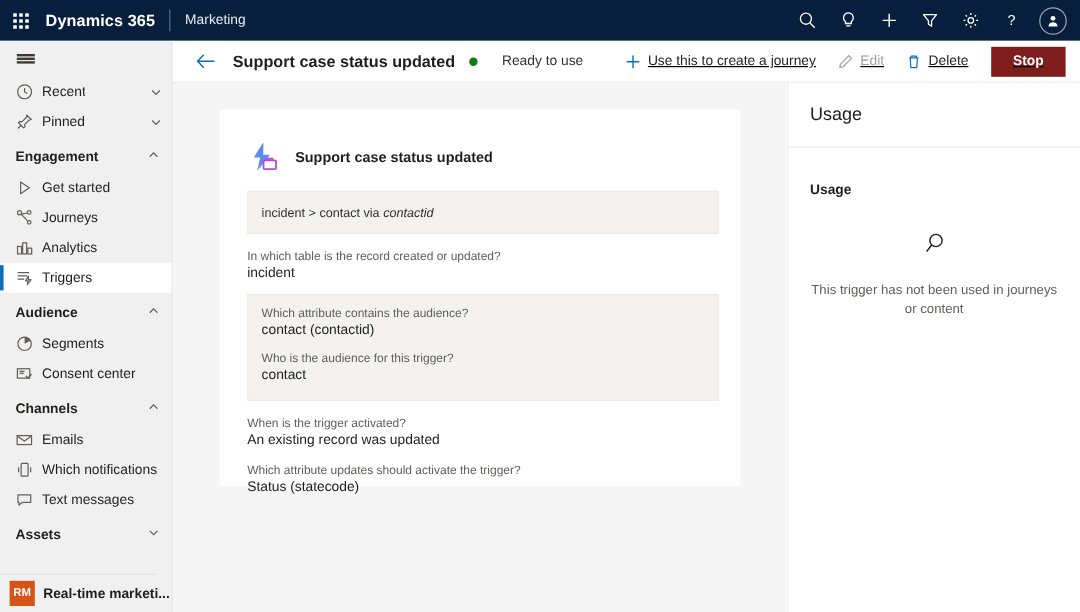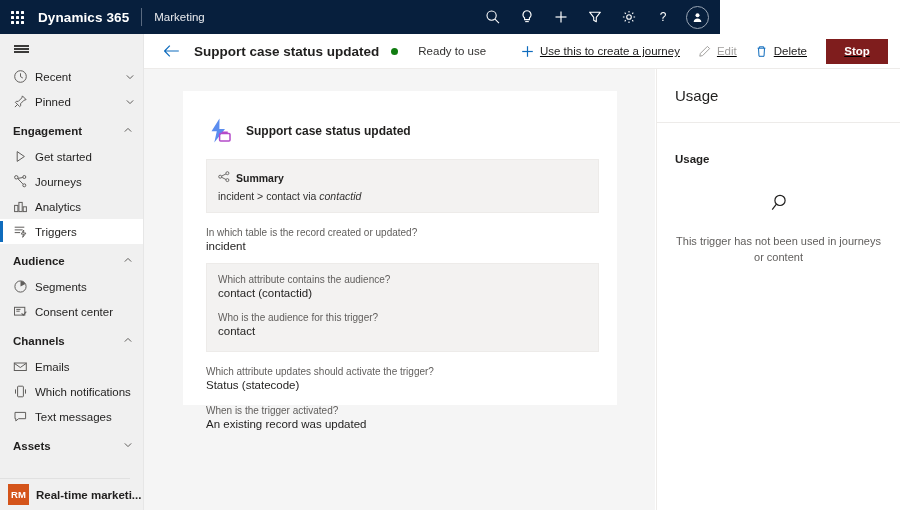--- a/index.html
+++ b/index.html
@@ -6,21 +6,21 @@
   html, body {
     width: 900px; height: 510px;
     font-family: "Liberation Sans", sans-serif;
     background: #ffffff;
     overflow: hidden;
   }
   body { position: relative; }
 
   
   .topnav {
-    position: absolute; left: 0; top: 0; width: 720px; height: 34px;
+    position: absolute; left: 0; top: 0; width: 900px; height: 34px;
     background: #071f3d;
     display: flex; align-items: center;
     color: #ffffff;
   }
   .waffle {
     width: 34px; height: 34px; display: flex; align-items: center; justify-content: center;
     cursor: pointer;
   }
   .waffle-grid { display: grid; grid-template-columns: repeat(3, 3px); grid-gap: 2px; }
   .waffle-grid i { width: 3px; height: 3px; background: #ffffff; display: block; border-radius: 0.5px; }
@@ -470,31 +470,20 @@
         <svg width="28" height="28" viewBox="0 0 28 28">
           <path d="M13.5 1.5L5.5 14.2h5.3L8.3 25.5 19 12h-5.6z" fill="#5b8def"></path>
           <rect x="13.6" y="16.6" width="10.4" height="7.4" rx="1" fill="none" stroke="#b44bc9" stroke-width="1.5"></rect>
           <path d="M16.6 16.6v-1.3h4.4v1.3" fill="none" stroke="#b44bc9" stroke-width="1.5"></path>
         </svg>
       </div>
       <div class="card-title">Support case status updated</div>
     </div>
 
     <div class="summary-box">
-      <div class="summary-head">
-        <span>
-          <svg width="12" height="12" viewBox="0 0 12 12">
-              <circle cx="9.4" cy="2.2" r="1.5" fill="none" stroke="#605e5c" stroke-width="0.9"></circle>
-              <circle cx="9.4" cy="9.1" r="1.5" fill="none" stroke="#605e5c" stroke-width="0.9"></circle>
-              <circle cx="2.2" cy="5.7" r="1.5" fill="none" stroke="#605e5c" stroke-width="0.9"></circle>
-              <path d="M3.6 5.1l4.4-2.2M3.6 6.3l4.4 2.2" stroke="#605e5c" stroke-width="0.9"></path>
-            </svg>
-        </span>
-        <span class="summary-label">Summary</span>
-      </div>
       <div class="summary-body">
         <span>incident &gt; contact via </span><em>contactid</em>
       </div>
     </div>
 
     <div class="field">
       <div class="field-q">In which table is the record created or updated?</div>
       <div class="field-a">incident</div>
     </div>
 
@@ -503,27 +492,27 @@
         <div class="field-q">Which attribute contains the audience?</div>
         <div class="field-a">contact (contactid)</div>
       </div>
       <div class="field">
         <div class="field-q">Who is the audience for this trigger?</div>
         <div class="field-a">contact</div>
       </div>
     </div>
 
     <div class="field">
+      <div class="field-q">When is the trigger activated?</div>
+      <div class="field-a">An existing record was updated</div>
+    </div>
+
+    <div class="field">
       <div class="field-q">Which attribute updates should activate the trigger?</div>
       <div class="field-a">Status (statecode)</div>
-    </div>
-
-    <div class="field">
-      <div class="field-q">When is the trigger activated?</div>
-      <div class="field-a">An existing record was updated</div>
     </div>
 
   </div>
 </div>
 
 <div class="usage-panel">
   <div class="usage-header">
     <span class="usage-header-title">Usage</span>
   </div>
   <div class="usage-sub">Usage</div>

